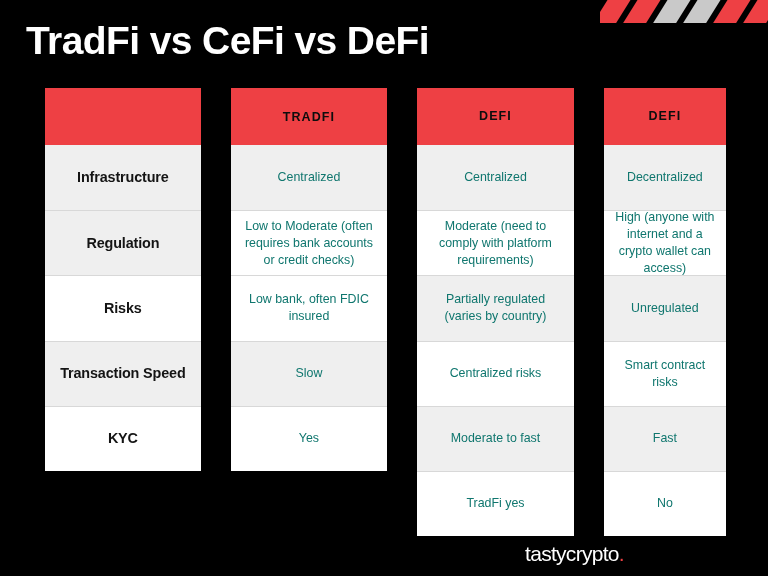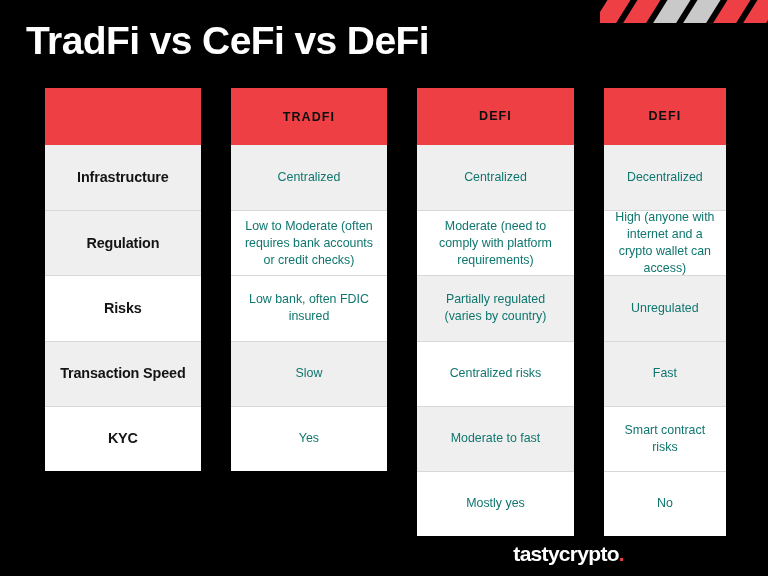--- a/index.html
+++ b/index.html
@@ -92,21 +92,21 @@
     color:#141414;
     letter-spacing:-0.15px;
   }
   .cell.body.first { border-top:none;text-align:right; }
 
   
   #logo {
     position:absolute;
     right:24px; bottom:10px;
     font-size:21px;
-    font-weight:bold;
+    font-weight:normal;
     color:#ffffff;
     letter-spacing:-0.7px;
     white-space:nowrap;
   }
   #logo .dot { color:#ee4044; }
 </style>
 </head>
 <body>
 
 <div id="slide">
@@ -139,29 +139,29 @@
         <div class="cell body shade">Slow</div>
         <div class="cell body plain">Yes</div>
       </div>
       <div class="table-col col-data">
         <div class="cell head">DEFI</div>
         <div class="cell body shade first">Centralized</div>
         <div class="cell body plain">Moderate (need to comply with platform requirements)</div>
         <div class="cell body shade">Partially regulated (varies by country)</div>
         <div class="cell body plain">Centralized risks</div>
         <div class="cell body shade">Moderate to fast</div>
-        <div class="cell body plain">Mostly yes</div>
+        <div class="cell body plain">TradFi yes</div>
       </div>
       <div class="table-col col-data col-narrow">
         <div class="cell head">DEFI</div>
         <div class="cell body shade first">Decentralized</div>
         <div class="cell body plain">High (anyone with internet and a crypto wallet can access)</div>
         <div class="cell body shade">Unregulated</div>
+        <div class="cell body plain">Smart contract risks</div>
         <div class="cell body shade">Fast</div>
-        <div class="cell body plain">Smart contract risks</div>
         <div class="cell body plain">No</div>
       </div>
     </div>
 
   <div id="logo">
     <span>tastycrypto</span><span class="dot">.</span>
   </div>
 
 </div>
 

